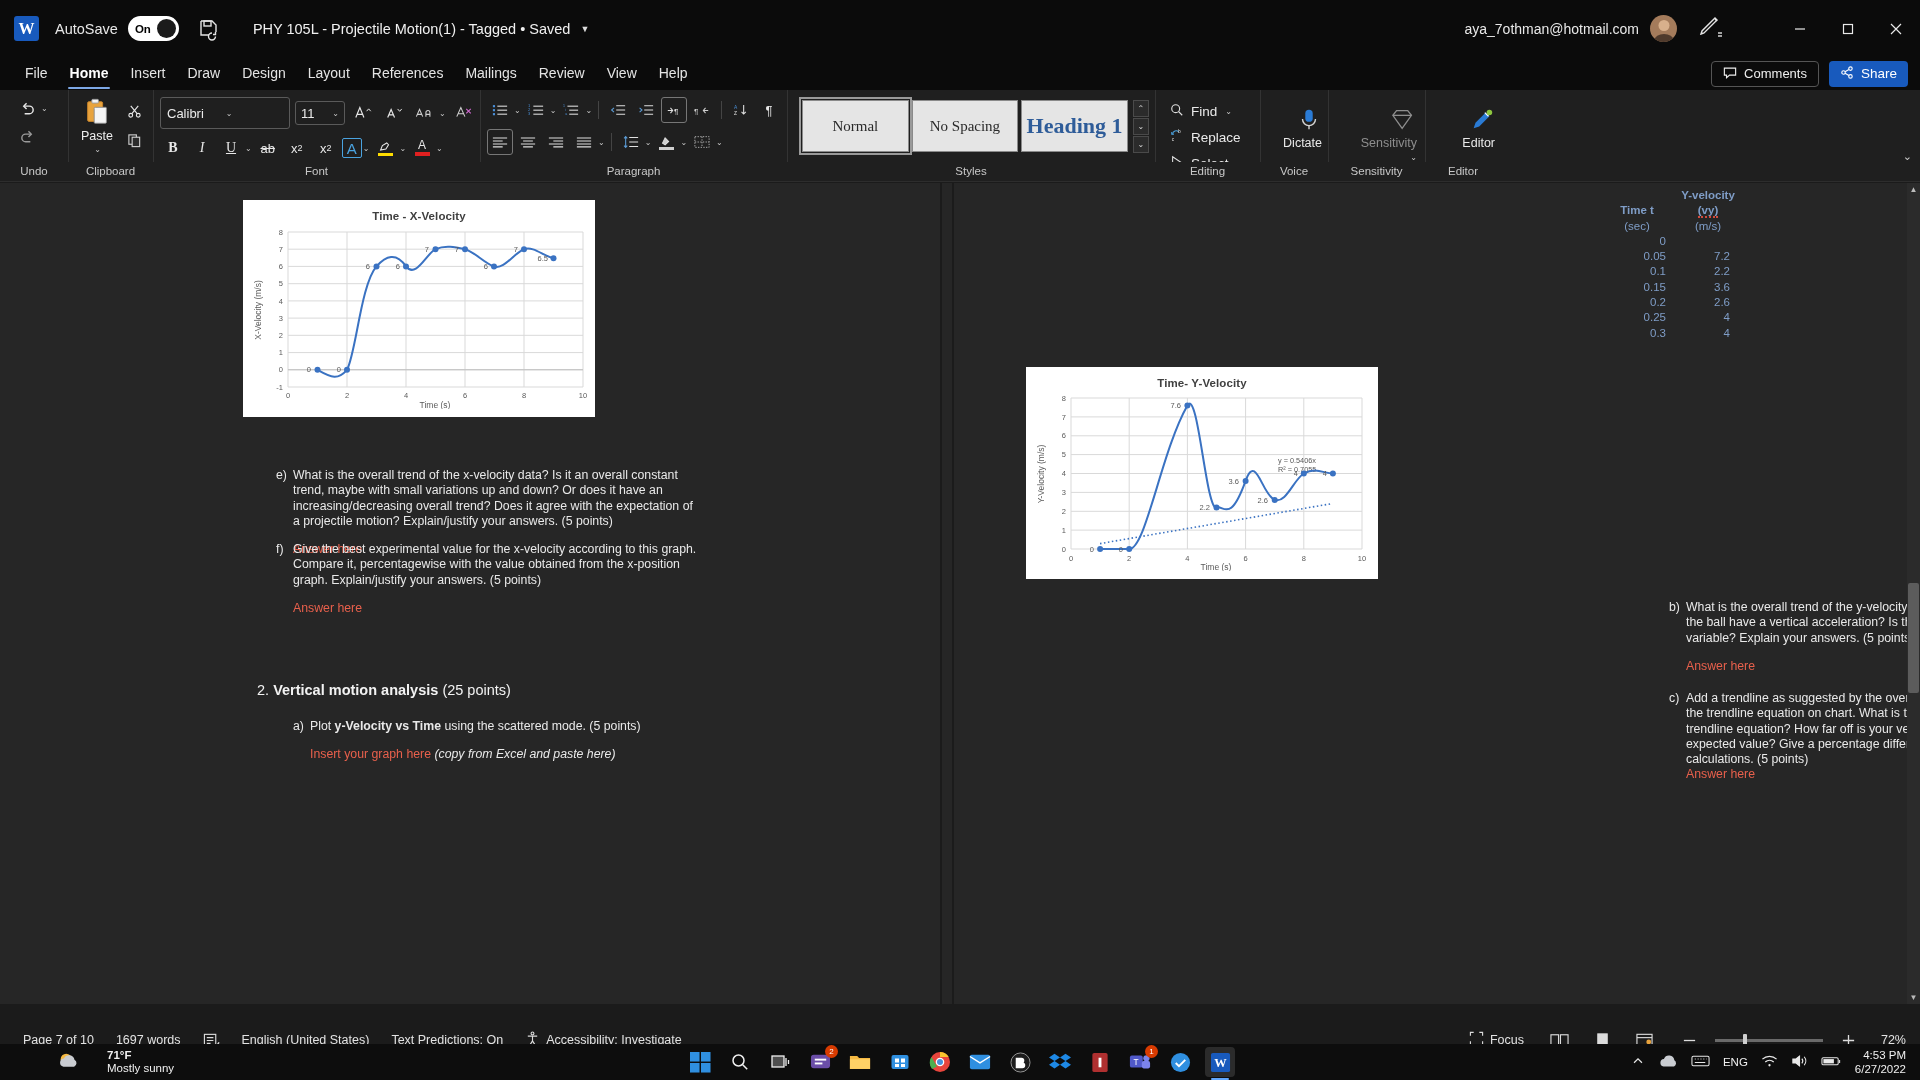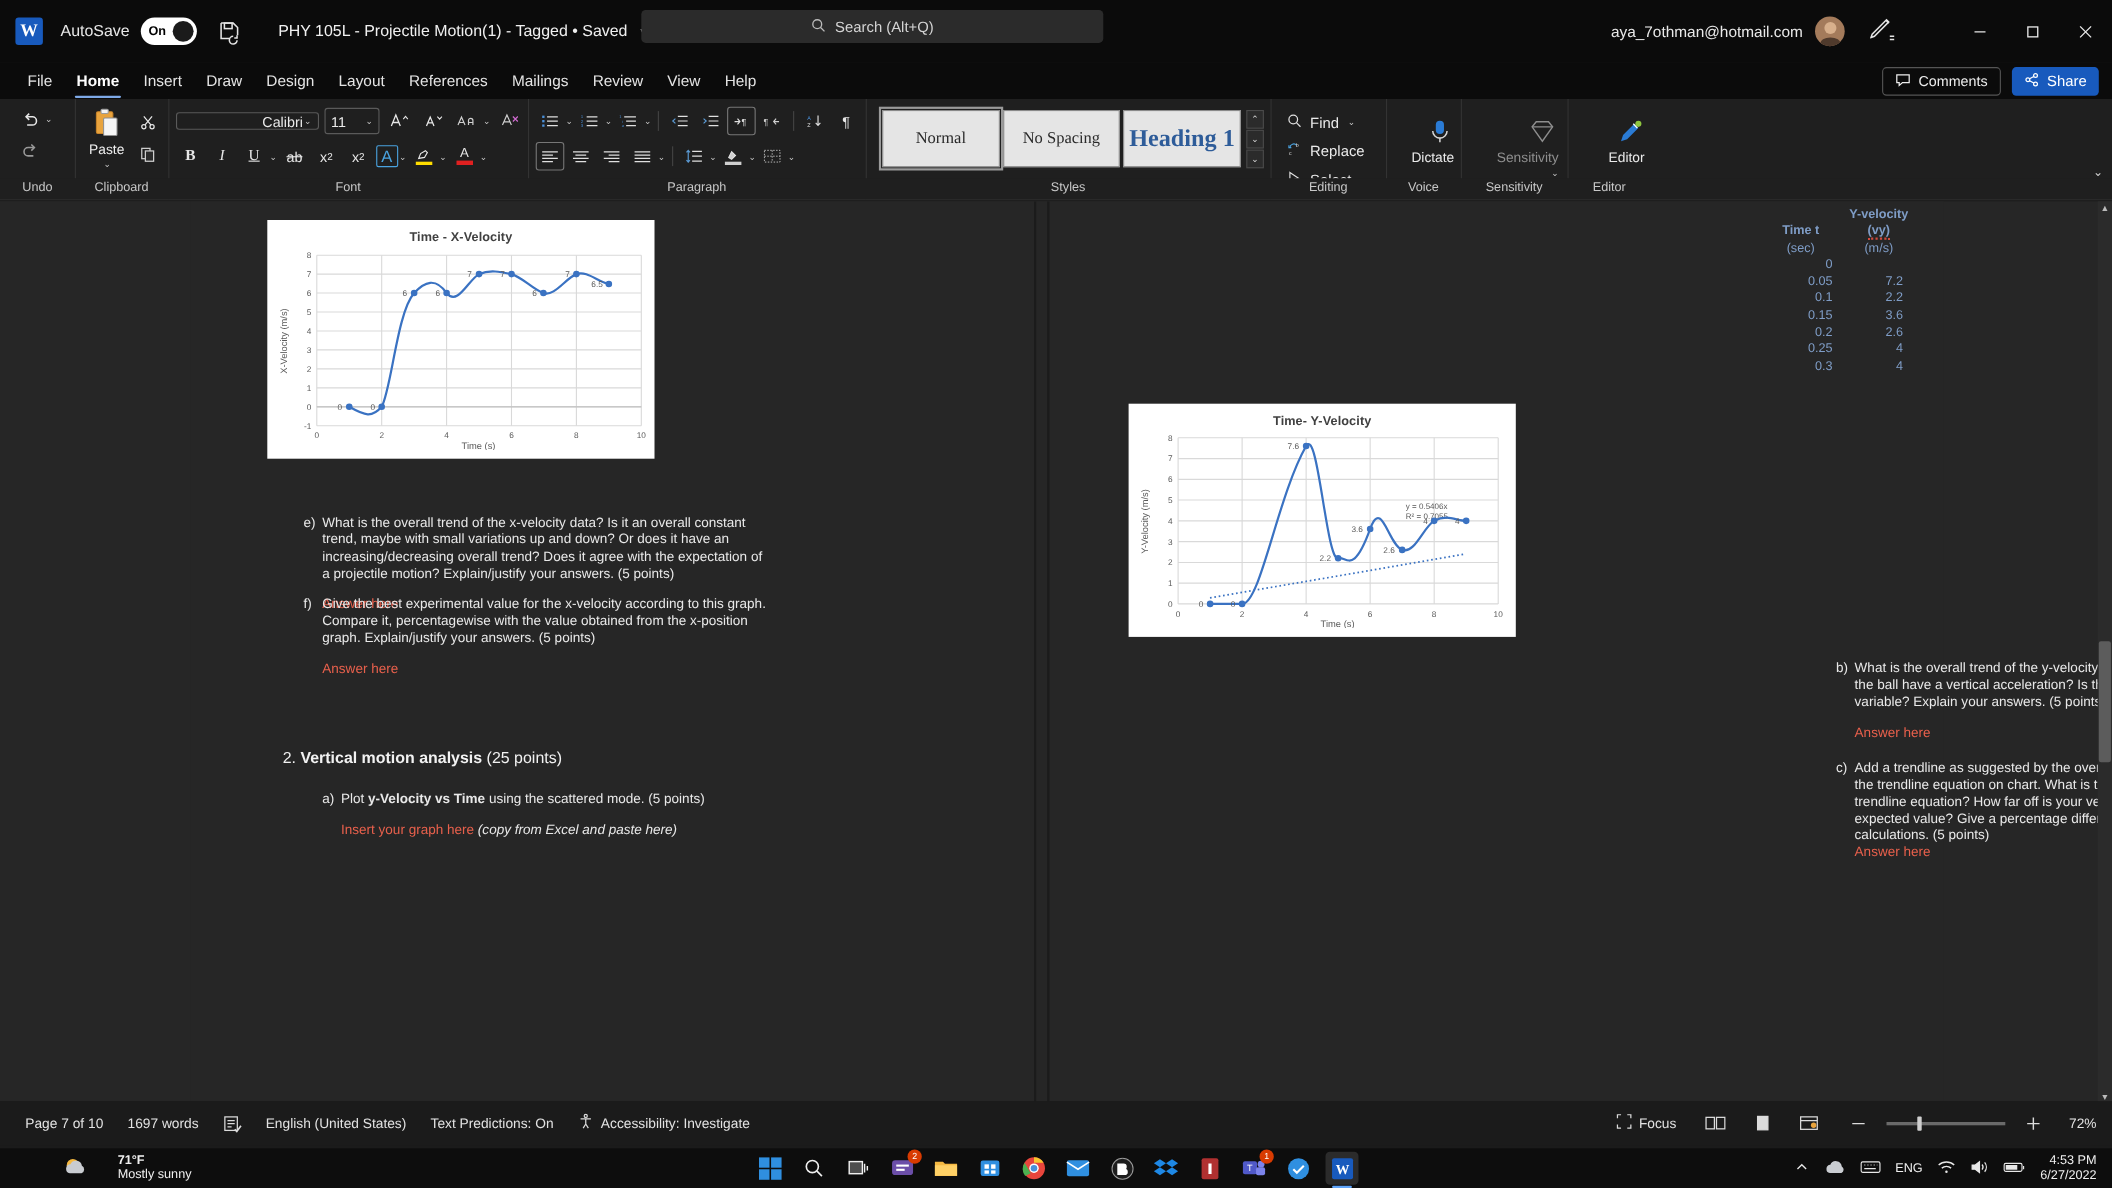--- a/index.html
+++ b/index.html
@@ -125,23 +125,23 @@
   .ribbon-labels {
     position: absolute; bottom: 0; left: 0; right: 0; height: 19px;
     display: flex; background: #1f1f1f;
   }
   .rlabel { font-size: 11.5px; color: #c8c8c8; text-align: center; line-height: 19px; position: relative; }
   .dialog-launcher { position: absolute; right: 6px; top: 3px; font-size: 9px; color: #bbb; }
   .btn { color: #e7e7e7; display: flex; align-items: center; justify-content: center; border-radius: 3px; }
   .iconbtn { width: 26px; height: 26px; }
   .caret { font-size: 8px; color: #c9c9c9; margin-left: 1px; }
   .fontbox {
-    width: 130px; height: 16px; border: 1px solid #5a5a5a; border-radius: 3px;
+    width: 130px; height: 32px; border: 1px solid #5a5a5a; border-radius: 3px;
     background: #1f1f1f; display: flex; align-items: center; padding: 0 6px;
-    font-size: 13px; color: #eaeaea; justify-content: flex-end;
+    font-size: 13px; color: #eaeaea; justify-content: flex-start; gap: 21px;
   }
   .sizebox {
     width: 50px; height: 24px; border: 1px solid #5a5a5a; border-radius: 3px;
     background: #1f1f1f; display: flex; align-items: center; padding: 0 5px;
     font-size: 13px; color: #eaeaea; justify-content: space-between;
   }
   .pastebtn {
     width: 54px; display: flex; flex-direction: column; align-items: center;
     gap: 2px; padding-top: 2px; font-size: 12.5px; color: #eee;
   }
@@ -216,21 +216,21 @@
   .dtable .hdr { font-weight: bold; }
   .squiggle { border-bottom: 2px dotted #d24b3e; padding-bottom: 0px; }
 
   
   .vscroll { position: absolute; right: 0; top: 183px; bottom: 76px; width: 13px; background: #2b2b2b; }
   .vscroll .up, .vscroll .down { height: 13px; color: #bbb; font-size: 8px; display: flex; align-items: center; justify-content: center; }
   .vthumb { position: absolute; left: 1px; right: 1px; top: 400px; height: 110px; background: #5c5c5c; border-radius: 2px; }
 
   
   .statusbar {
-    position: absolute; left: 0; right: 0; bottom: 39px; height: 40px;
+    position: absolute; left: 0; right: 0; bottom: 20px; height: 40px;
     background: #1b1b1b;
     display: flex; align-items: center;
     padding: 0 12px; font-size: 12.5px; color: #e2e2e2; gap: 0;
   }
   .sb { padding: 0 11px; white-space: nowrap; display: flex; align-items: center; gap: 6px; }
   .sb-right { margin-left: auto; display: flex; align-items: center; gap: 4px; }
   .zoomtrack { width: 108px; height: 3px; background: #6a6a6a; position: relative; margin: 0 10px; }
   .zoomknob { position: absolute; left: 28px; top: -5px; width: 4px; height: 13px; background: #cfcfcf; border-radius: 1px; }
 
   
@@ -271,29 +271,20 @@
       <path d="M4 4h11l4 4v7"></path>
         <path d="M4 4v14h8"></path>
         <rect x="7" y="4" width="7" height="5"></rect>
       <path d="M15 16a3.5 3.5 0 1 0 3.5 3.5"></path>
         <path d="M18.5 15v2.5h-2.5"></path>
     </svg>
   </div>
   <div class="doc-title">PHY 105L - Projectile Motion(1) - Tagged • Saved</div>
   <div class="title-caret">▼</div>
 
-  <div class="searchbar">
-    <span class="mag">
-      <svg width="14" height="14" viewBox="0 0 16 16" fill="none" stroke="#d4d4d4" stroke-width="1.4">
-        <circle cx="6.8" cy="6.8" r="4.6"></circle>
-          <path d="M10.3 10.3l4 4"></path>
-      </svg>
-    </span>
-    <span>Search (Alt+Q)</span>
-  </div>
 
   <div class="account">
     <div class="account-email">aya_7othman@hotmail.com</div>
     <div class="avatar"></div>
   </div>
 
   <div class="pen-icon">
     <svg width="26" height="24" viewBox="0 0 26 24" fill="none" stroke="#e4e4e4" stroke-width="1.4">
       <path d="M3 19l3-1 13-13-2-2L4 16z"></path>
         <path d="M17 4l2 2"></path>

